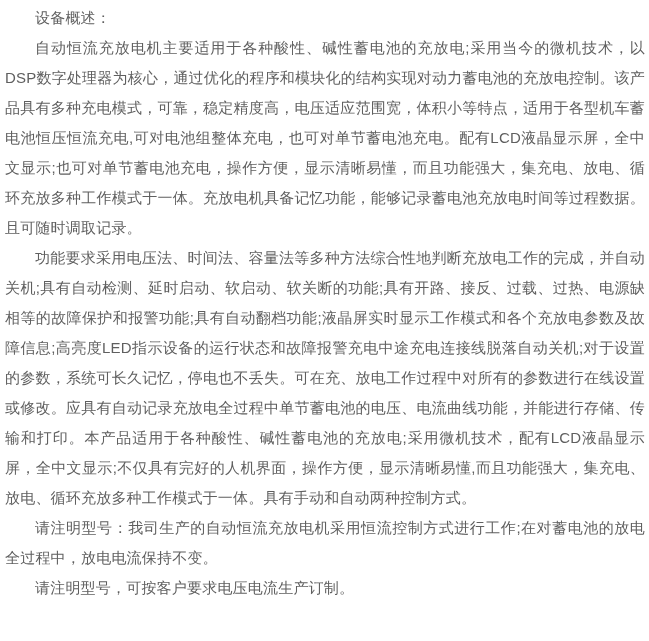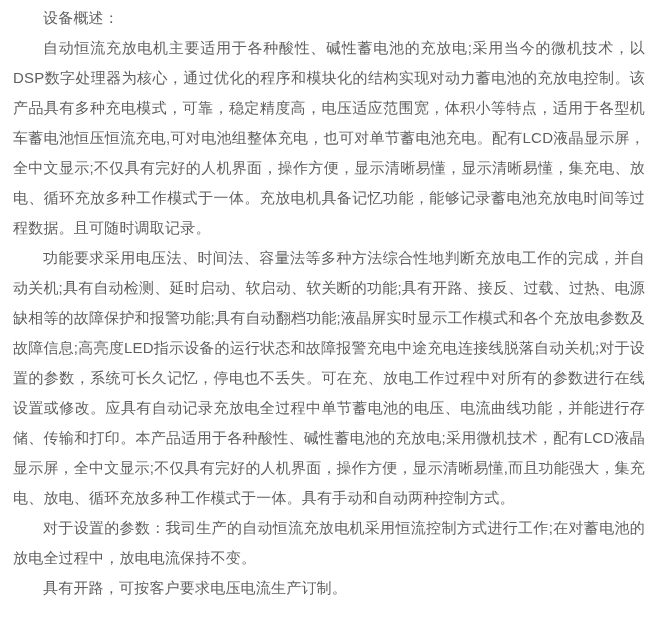--- a/index.html
+++ b/index.html
@@ -8,35 +8,35 @@
     background: #ffffff;
   }
   body {
     width: 649px;
     height: 641px;
     overflow: hidden;
   }
   .doc {
     box-sizing: border-box;
     width: 649px;
-    padding: 3px 4px 0 13px;
+    padding: 3px 4px 0 5px;
     font-family: "Liberation Sans", sans-serif;
     font-size: 15px;
     line-height: 30px;
     color: #5f5f5f;
     text-align: justify;
     letter-spacing: 0.2px;
   }
   .doc p {
     margin: 0;
     text-indent: 2em;
   }
 </style>
 </head>
 <body>
 
 <div class="doc">
   <p>设备概述：</p>
-  <p>自动恒流充放电机主要适用于各种酸性、碱性蓄电池的充放电;采用当今的微机技术，以DSP数字处理器为核心，通过优化的程序和模块化的结构实现对动力蓄电池的充放电控制。该产品具有多种充电模式，可靠，稳定精度高，电压适应范围宽，体积小等特点，适用于各型机车蓄电池恒压恒流充电,可对电池组整体充电，也可对单节蓄电池充电。配有LCD液晶显示屏，全中文显示;不仅具有完好的人机界面，操作方便，显示清晰易懂，显示清晰易懂，集充电、放电、循环充放多种工作模式于一体。充放电机具备记忆功能，能够记录蓄电池充放电时间等过程数据。且可随时调取记录。</p>
+  <p>自动恒流充放电机主要适用于各种酸性、碱性蓄电池的充放电;采用当今的微机技术，以DSP数字处理器为核心，通过优化的程序和模块化的结构实现对动力蓄电池的充放电控制。该产品具有多种充电模式，可靠，稳定精度高，电压适应范围宽，体积小等特点，适用于各型机车蓄电池恒压恒流充电,可对电池组整体充电，也可对单节蓄电池充电。配有LCD液晶显示屏，全中文显示;也可对单节蓄电池充电，操作方便，显示清晰易懂，而且功能强大，集充电、放电、循环充放多种工作模式于一体。充放电机具备记忆功能，能够记录蓄电池充放电时间等过程数据。且可随时调取记录。</p>
   <p>功能要求采用电压法、时间法、容量法等多种方法综合性地判断充放电工作的完成，并自动关机;具有自动检测、延时启动、软启动、软关断的功能;具有开路、接反、过载、过热、电源缺相等的故障保护和报警功能;具有自动翻档功能;液晶屏实时显示工作模式和各个充放电参数及故障信息;高亮度LED指示设备的运行状态和故障报警充电中途充电连接线脱落自动关机;对于设置的参数，系统可长久记忆，停电也不丢失。可在充、放电工作过程中对所有的参数进行在线设置或修改。应具有自动记录充放电全过程中单节蓄电池的电压、电流曲线功能，并能进行存储、传输和打印。本产品适用于各种酸性、碱性蓄电池的充放电;采用微机技术，配有LCD液晶显示屏，全中文显示;不仅具有完好的人机界面，操作方便，显示清晰易懂,而且功能强大，集充电、放电、循环充放多种工作模式于一体。具有手动和自动两种控制方式。</p>
-  <p>对于设置的参数：我司生产的自动恒流充放电机采用恒流控制方式进行工作;在对蓄电池的放电全过程中，放电电流保持不变。</p>
-  <p>具有开路，可按客户要求电压电流生产订制。</p>
+  <p>请注明型号：我司生产的自动恒流充放电机采用恒流控制方式进行工作;在对蓄电池的放电全过程中，放电电流保持不变。</p>
+  <p>请注明型号，可按客户要求电压电流生产订制。</p>
 </div>
 
 </body></html>

